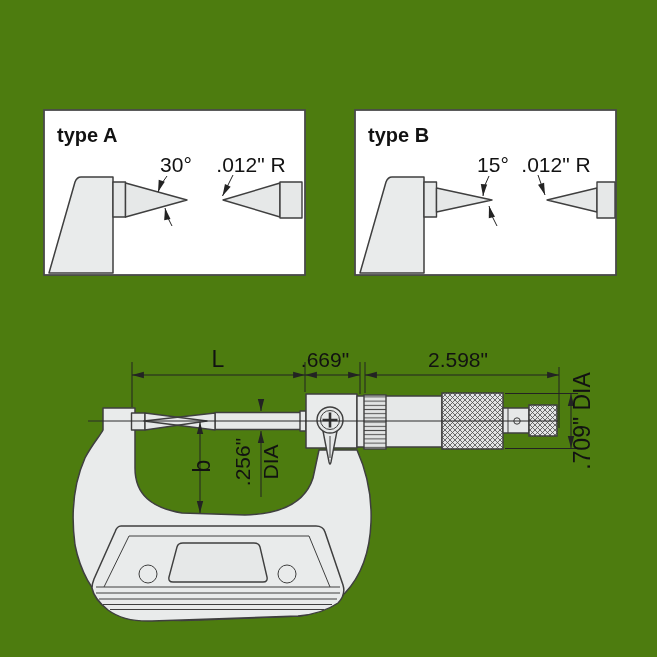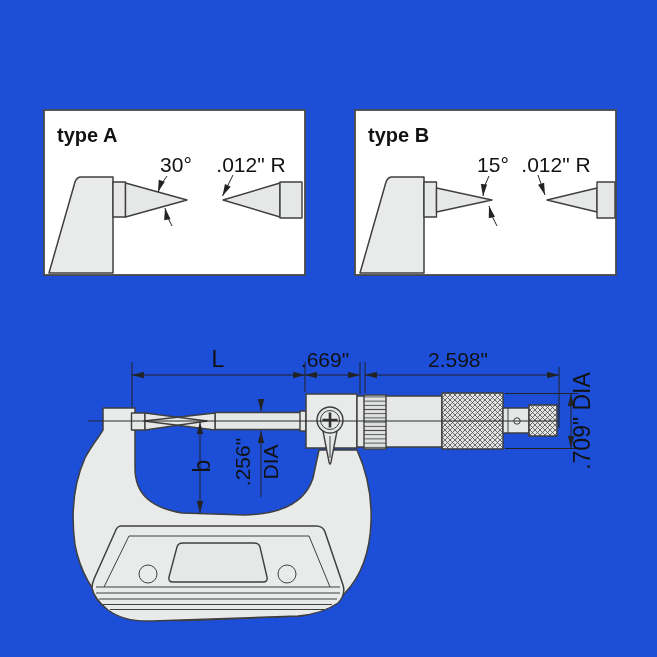--- a/index.html
+++ b/index.html
@@ -1,20 +1,20 @@
 <!DOCTYPE html>
 <html style="--body_fill: #e9ebeb; --part_fill: #e6e8e8; --knurl_fill: #e2e4e4; --line: #3f3f3f; --dim_line: #232323; --text: #121212; --panel_border: #4a4a4a;"><head>
 <meta charset="utf-8">
 <style>
   :root{
     --body_fill:#e9ebeb; --part_fill:#e6e8e8; --knurl_fill:#e2e4e4;
     --line:#3f3f3f; --dim_line:#232323; --text:#121212; --panel_border:#4a4a4a;
   }
   html,body{margin:0;padding:0;background:#ffffff;}
-  .stage{width:657px;height:657px;position:relative;background:#1d4ed8;overflow:hidden;}
+  .stage{width:657px;height:657px;position:relative;background:#4d7c0f;overflow:hidden;}
   svg{display:block;}
   .part{fill:var(--body_fill);stroke:var(--line);stroke-width:1.5;stroke-linejoin:round;}
   .part2{fill:var(--part_fill);stroke:var(--line);stroke-width:1.4;stroke-linejoin:round;}
   .outline{fill:none;stroke:var(--line);stroke-width:1.4;stroke-linejoin:round;}
   .thin{fill:none;stroke:var(--line);stroke-width:1;}
   .dim{stroke:var(--dim_line);stroke-width:1;fill:none;}
   .cline{stroke:#2a2a2a;stroke-width:1;fill:none;}
   .panelbox{fill:#ffffff;stroke:var(--panel_border);stroke-width:1.8;}
   text{font-family:"Liberation Sans","DejaVu Sans",sans-serif;fill:var(--text);}
   .t-title{font-size:20px;font-weight:bold;}

